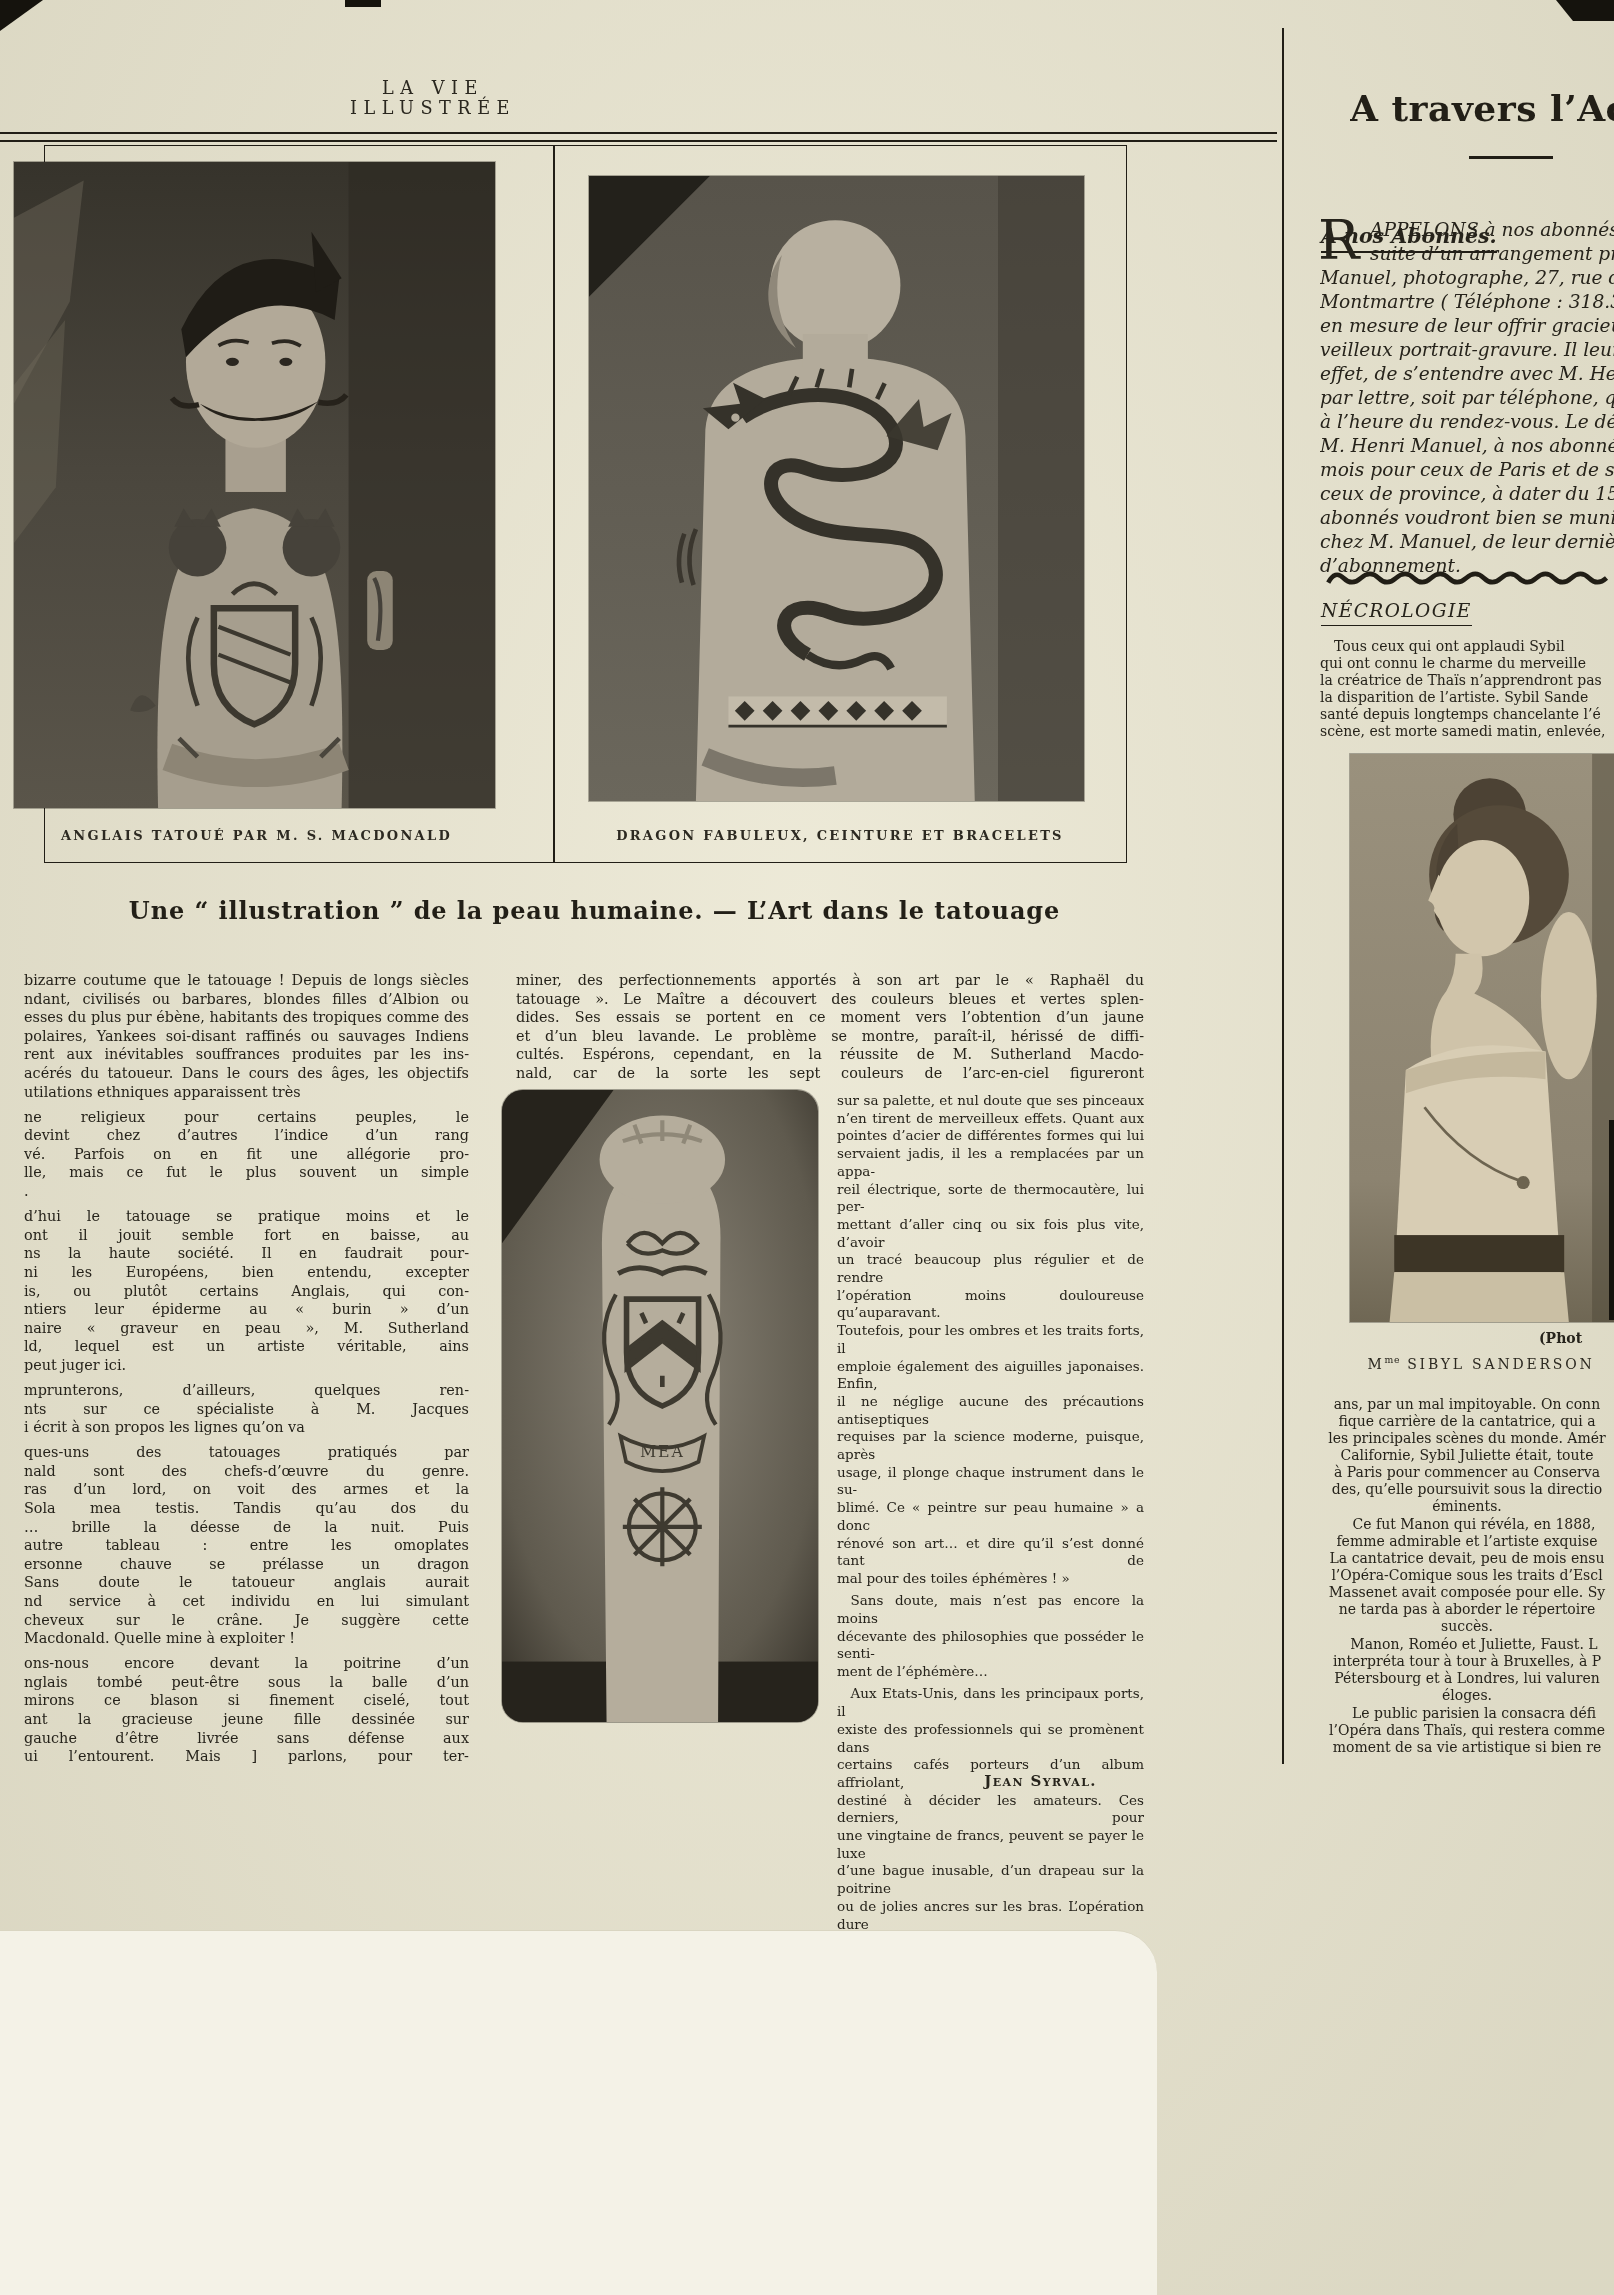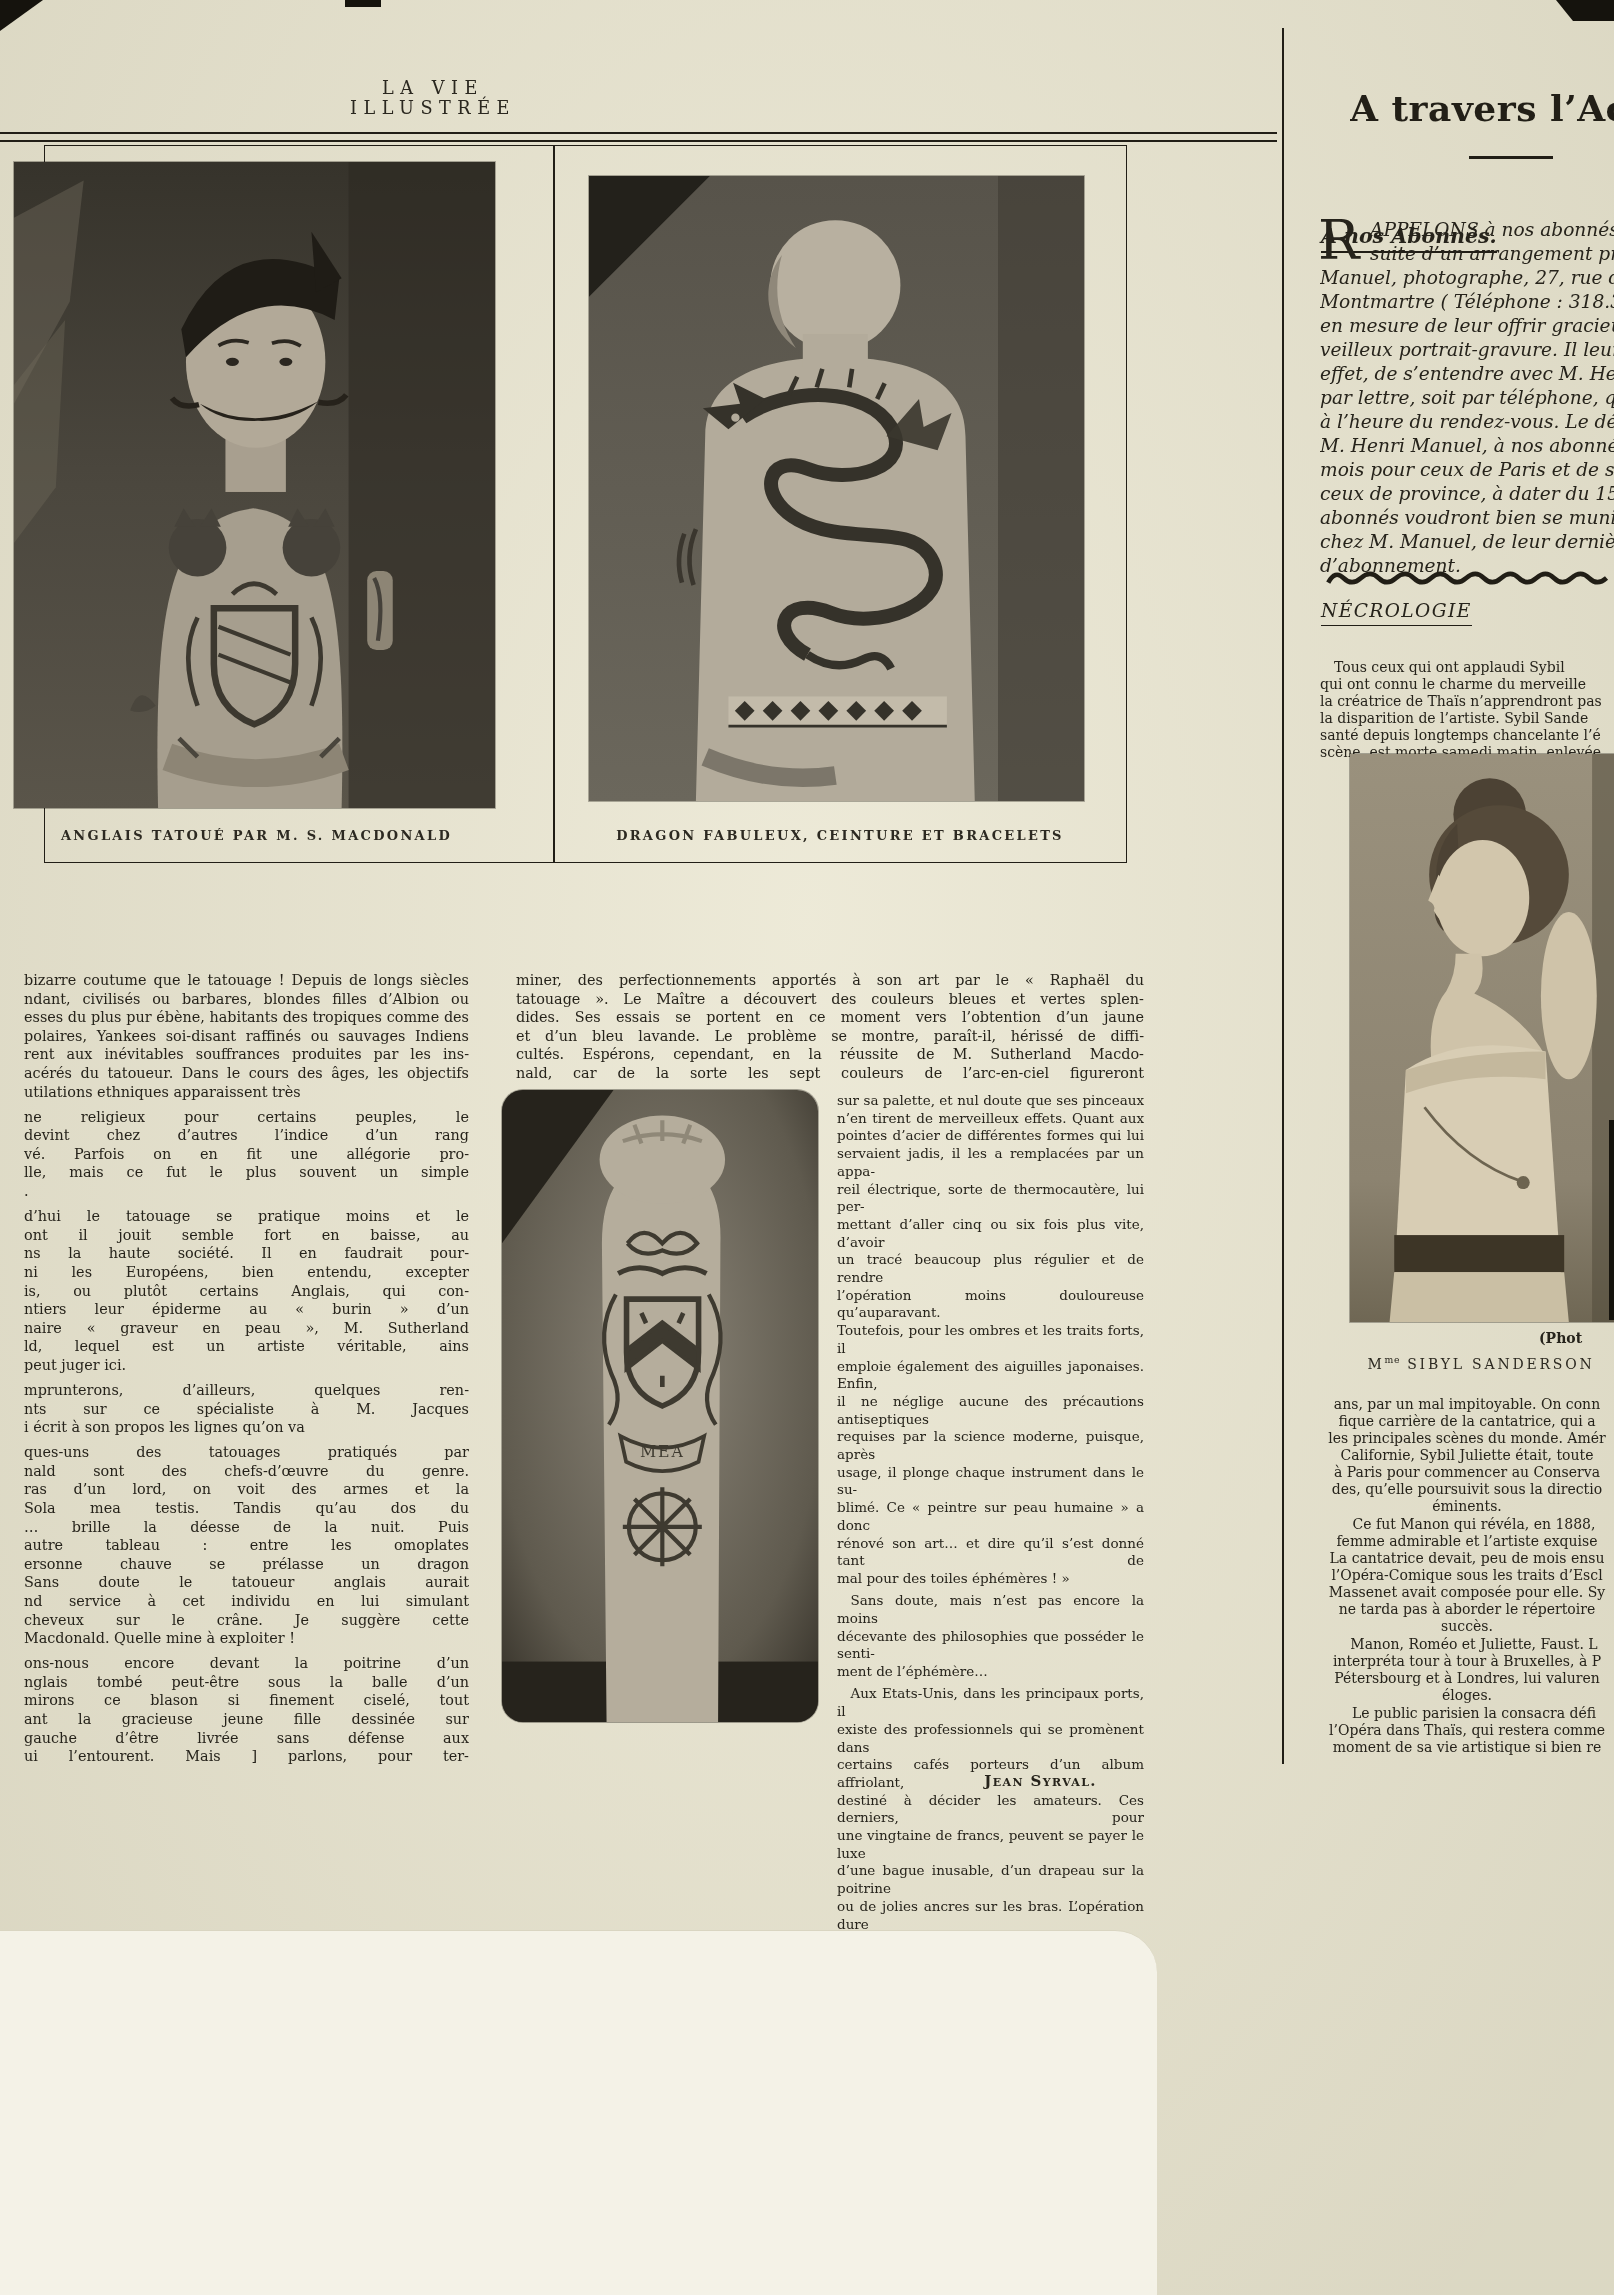--- a/index.html
+++ b/index.html
@@ -54,21 +54,21 @@
   #abonnes-h{left:1321px;top:180px;font-size:20.5px;font-weight:700;font-style:italic;
     border-bottom:2.3px solid #211e16;padding-bottom:2.8px;margin-top:44px;}
   #dropcap{left:1318px;top:215px;font-size:55px;line-height:51px;font-weight:400;}
   #abonnes-lines{left:1320px;top:218px;width:294px;font-size:18.6px;line-height:24px;
     font-style:italic;overflow:hidden;}
   #abonnes-lines .tl{white-space:nowrap;}
   #abonnes-lines .tl:nth-child(-n+2){padding-left:50px;}
   #wavy{left:1325px;top:566px;}
   #necro-h{left:1321px;top:600px;font-size:18.6px;font-style:italic;letter-spacing:1.4px;
     border-bottom:1.9px solid #211e16;padding-bottom:3.7px;}
-  #necro-lines{left:1320px;top:638px;width:294px;font-size:14px;line-height:17px;overflow:hidden;margin-top:21px;}
+  #necro-lines{left:1320px;top:638px;width:294px;font-size:14px;line-height:17px;overflow:hidden;}
   #necro-lines .tl{white-space:nowrap;}
   #photo-sibyl{left:1350px;top:754px;width:264px;height:568px;}
   #photo-credit{left:1539px;top:1330px;width:75px;font-size:14px;white-space:nowrap;overflow:hidden;font-weight:bold;}
   #sibyl-cap{left:1348px;top:1354px;width:266px;text-align:center;font-size:14px;
     letter-spacing:2.8px;color:#2c2921;}
   #sibyl-cap sup{font-size:9.3px;letter-spacing:0.5px;}
   #bio-lines{left:1320px;top:1396px;width:294px;font-size:14px;line-height:17px;overflow:hidden;text-align:center;}
   #bio-lines .tl{white-space:nowrap;}
   #bio-lines .tl.end{margin-bottom:0.9px;}
   
@@ -171,20 +171,21 @@
         <rect x="620" y="1136" width="30" height="30" transform="rotate(45 635 1151)"></rect>
         <rect x="680" y="1136" width="30" height="30" transform="rotate(45 695 1151)"></rect>
       </g>
       <path d="M300,1184 h470" stroke="#35322a" stroke-width="6"></path>
       <path d="M230,760 q-25,60 -5,120 M205,770 q-20,55 -5,105" stroke="#3a362e" stroke-width="10" fill="none"></path>
       <path d="M250,1250 q140,60 280,40" stroke="#57534a" stroke-width="40" fill="none" opacity=".6"></path>
     </svg>
   </div>
   <div class="abs caption" id="cap-dragon">DRAGON FABULEUX, CEINTURE ET BRACELETS</div>
 
+  <div class="abs" id="article-title">Une “ illustration ” de la peau humaine. — L’Art dans le tatouage</div>
 
   <div class="abs justify" id="col-left">
       <div class="tl">bizarre coutume que le tatouage ! Depuis de longs siècles</div>
       <div class="tl">ndant, civilisés ou barbares, blondes filles d’Albion ou</div>
       <div class="tl">esses du plus pur ébène, habitants des tropiques comme des</div>
       <div class="tl">polaires, Yankees soi-disant raffinés ou sauvages Indiens</div>
       <div class="tl">rent aux inévitables souffrances produites par les ins-</div>
       <div class="tl">acérés du tatoueur. Dans le cours des âges, les objectifs</div>
       <div class="tl end">utilations ethniques apparaissent très</div>
       <div class="tl">ne religieux pour certains peuples, le</div>

